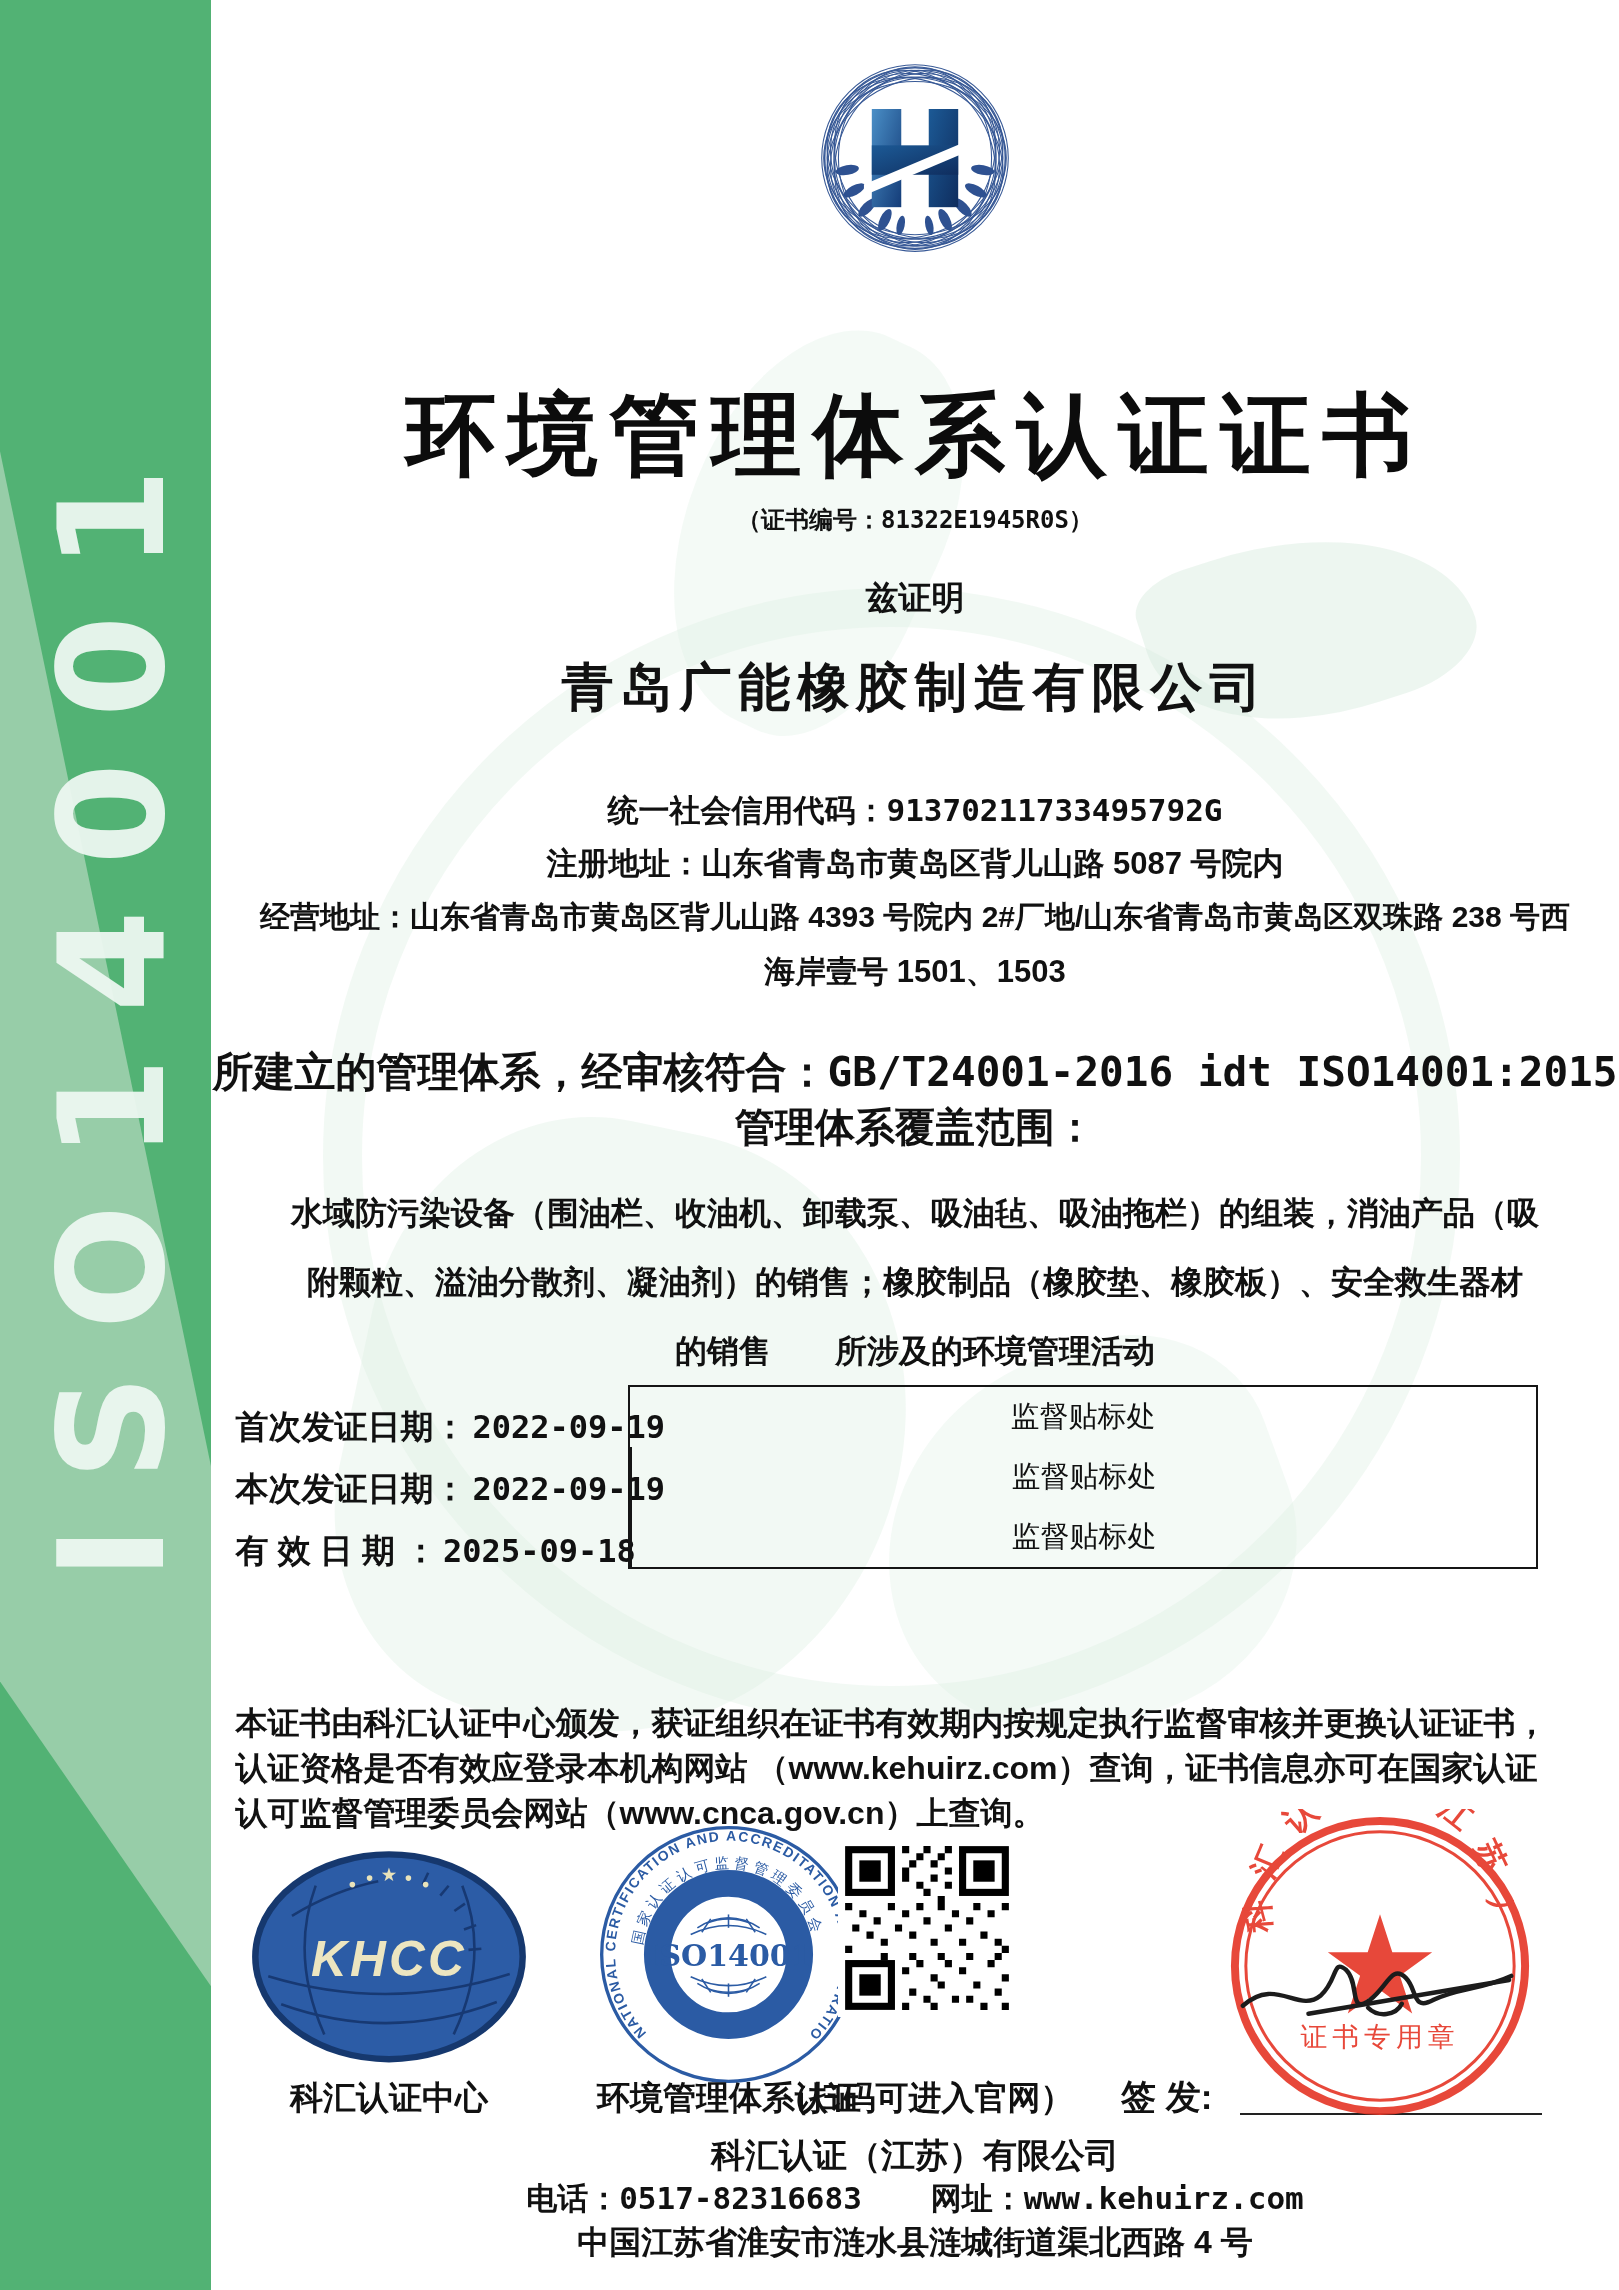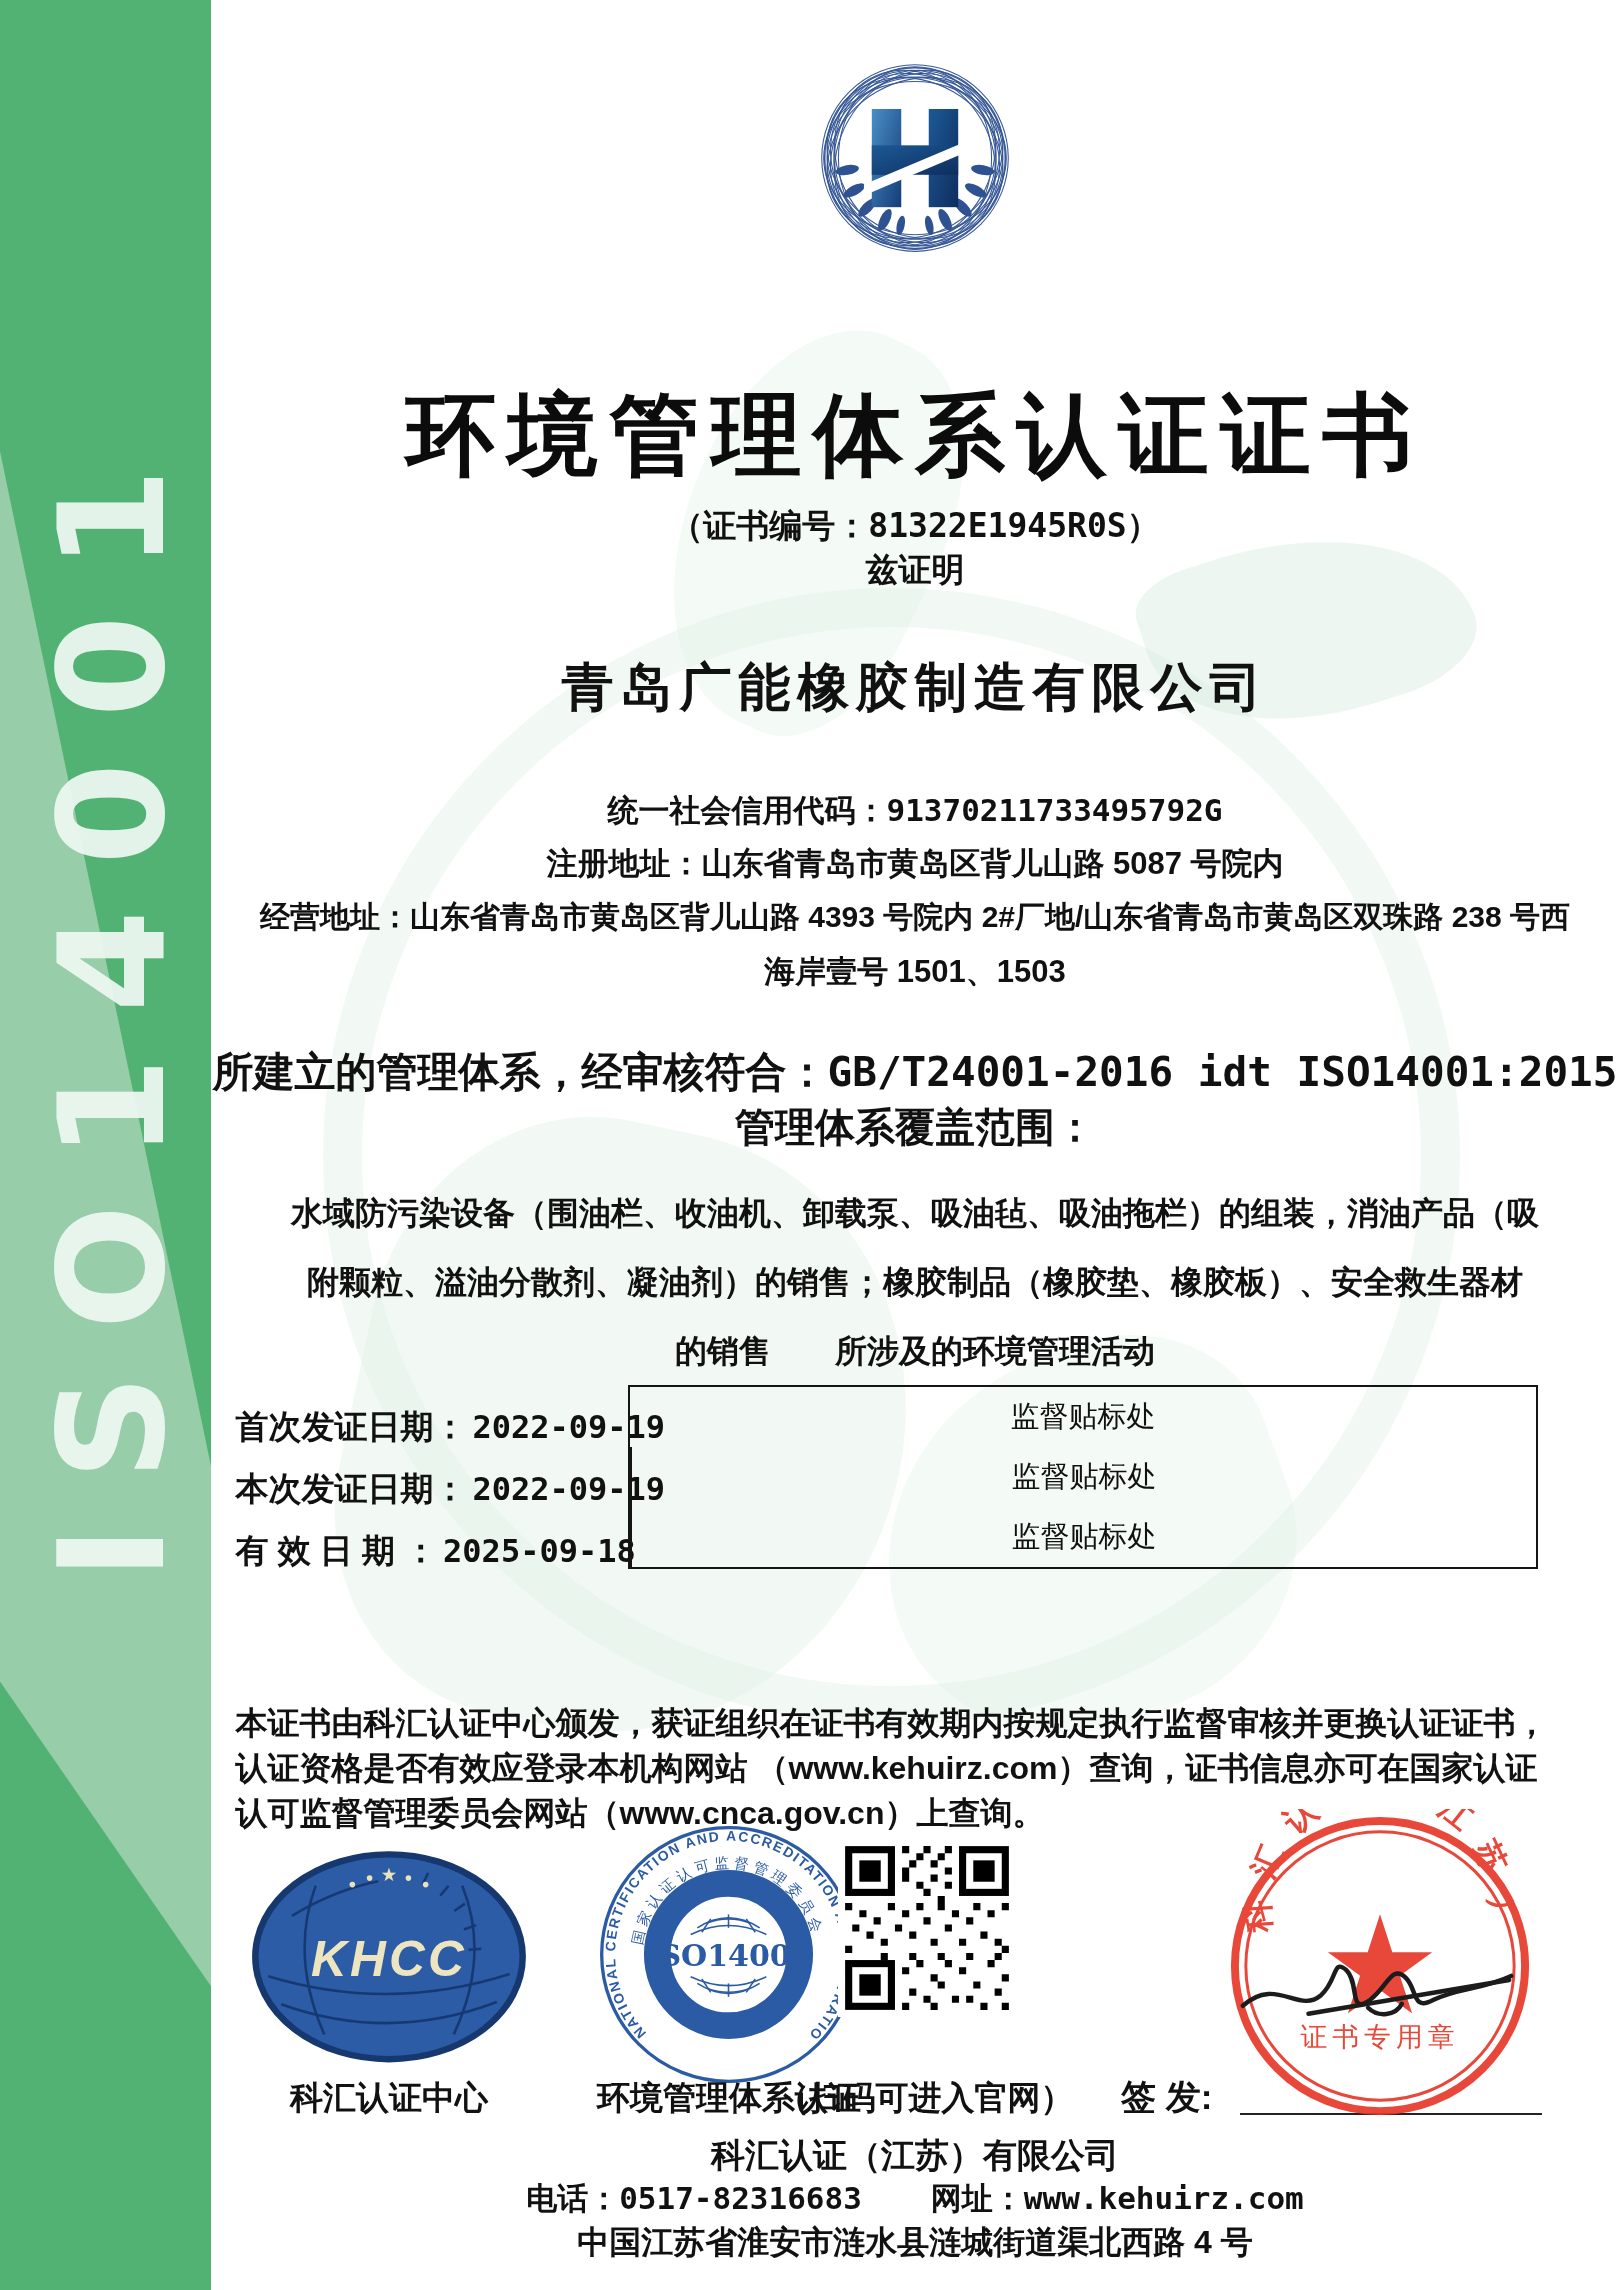--- a/index.html
+++ b/index.html
@@ -22,23 +22,23 @@
   .wm-ring{left:323px;top:588px;width:1059px;height:1059px;border:39px solid rgba(213,234,220,.30);border-radius:50%;}
   .wm-leaf{left:1147px;top:534px;width:323px;height:186px;background:rgba(213,234,220,.42);border-radius:20% 80% 30% 70%;transform:rotate(-18deg);}
   .wm-blob1{left:353px;top:1127px;width:549px;height:608px;background:rgba(218,237,224,.36);border-radius:45% 55% 60% 40%;transform:rotate(12deg);}
   .wm-blob2{left:882px;top:1353px;width:412px;height:372px;background:rgba(218,237,224,.30);border-radius:60% 40% 50% 50%;transform:rotate(-20deg);}
   .wm-blob3{left:686px;top:323px;width:255px;height:412px;background:rgba(224,241,230,.34);border-radius:50% 50% 40% 60%;transform:rotate(25deg);}
   
   .content{left:211px;top:0;width:1408px;height:2291px;z-index:3;}
   .ctr{left:0;width:1408px;text-align:center;}
   .logo{left:50%;transform:translateX(-50%);top:55px;width:216px;height:216px;}
   .title{top:375px;font-size:90px;font-weight:900;letter-spacing:11.8px;color:#0c0c0c;white-space:nowrap;}
-  .certno{top:504px;font-size:33px;font-weight:700;}
+  .certno{top:504px;font-size:24px;font-weight:700;}
   .mono{font-family:"DejaVu Sans Mono",monospace;}
-  .certify{top:548px;font-size:33px;font-weight:700;}
+  .certify{top:576px;font-size:33px;font-weight:700;}
   .company{top:653px;font-size:52px;font-weight:700;letter-spacing:6.9px;
     font-family:"Liberation Serif","DejaVu Serif",serif;white-space:nowrap;}
   .credit{top:790px;font-size:31px;font-weight:700;}
   .addr1{top:843px;font-size:31px;font-weight:700;}
   .addr2{top:897px;font-size:30px;font-weight:700;white-space:nowrap;}
   .addr3{top:951px;font-size:31px;font-weight:700;}
   .standard{top:1045px;font-size:41px;font-weight:700;}
   .scope-h{top:1100px;font-size:40px;font-weight:700;}
   .scope{top:1179px;font-size:32px;font-weight:700;line-height:69px;}
   .scope div{white-space:nowrap;}

